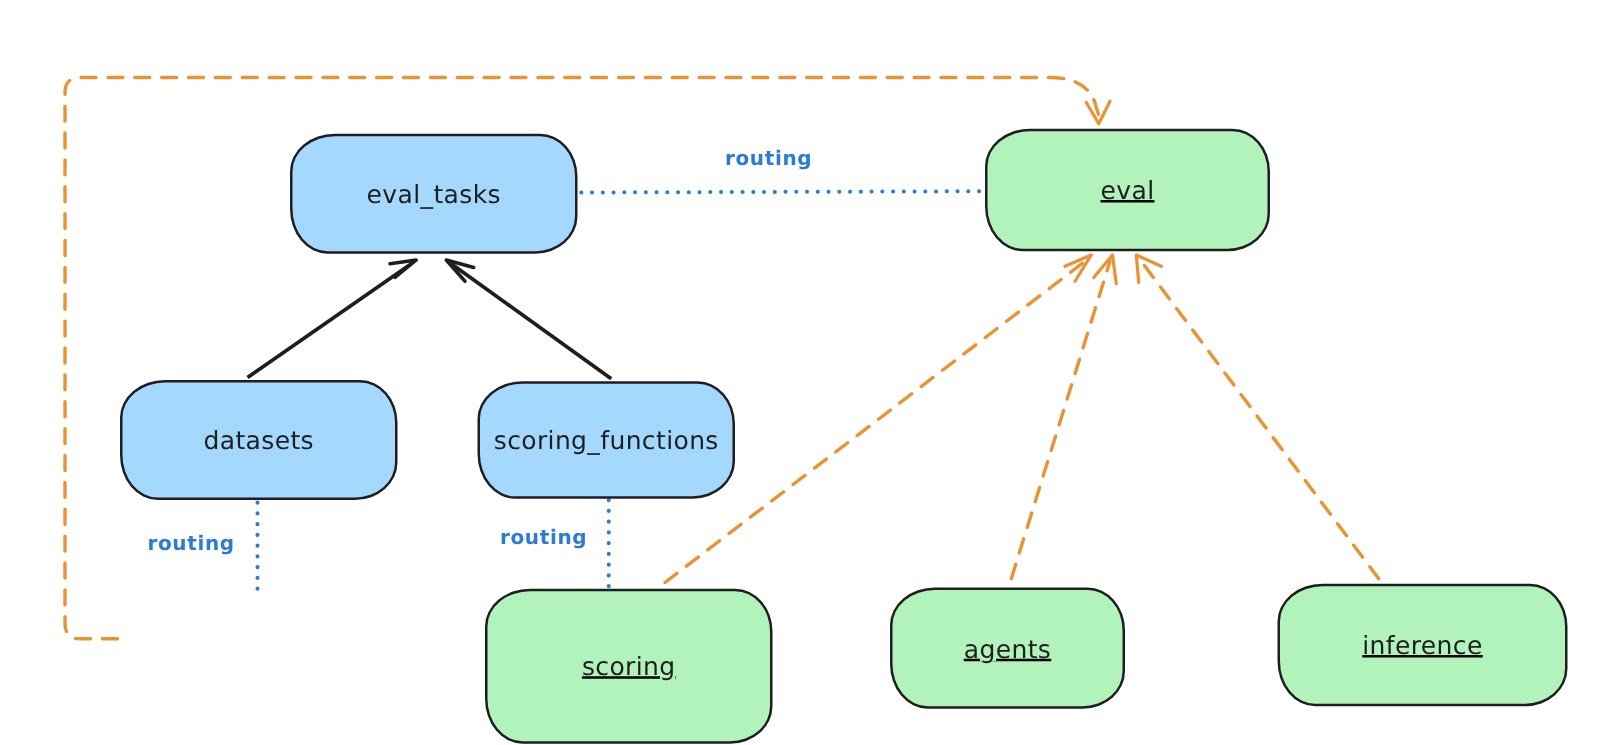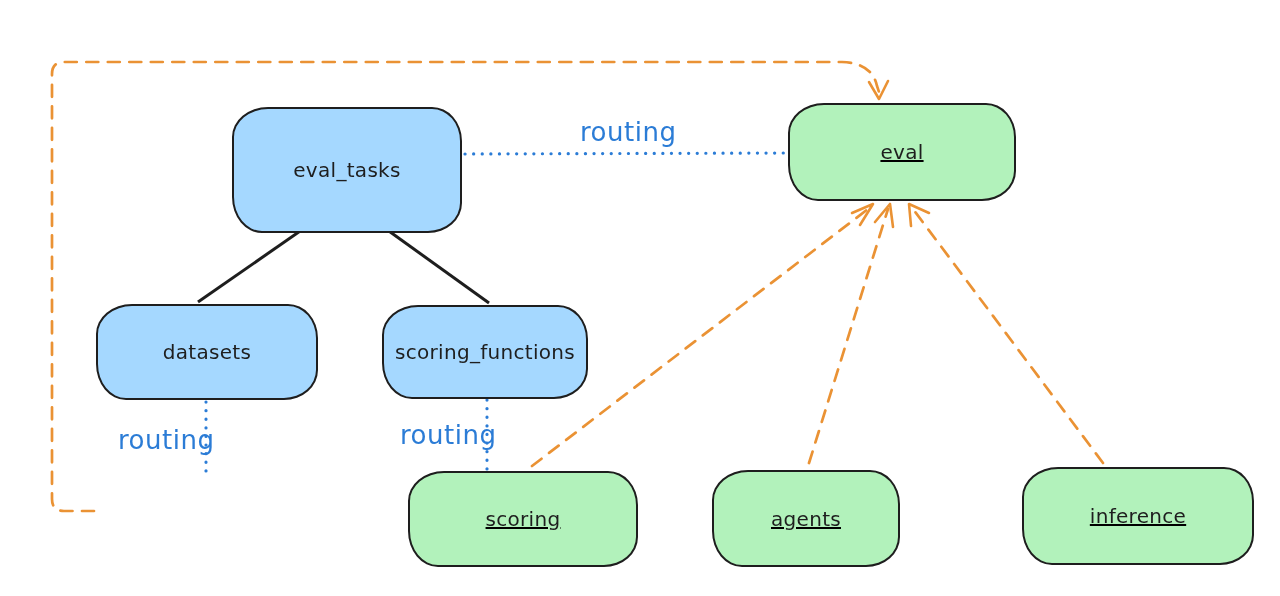--- a/index.html
+++ b/index.html
@@ -44,22 +44,22 @@
     font-size:20px;
     letter-spacing:0.3px;
     white-space:nowrap;
   }
   .edge-label{
     position:absolute;
     z-index:2;
     width:80px;
     text-align:left;
     color:var(--edge-blue);
-    font-size:26px;
-    font-weight:400;
+    font-size:16px;
+    font-weight:700;
     letter-spacing:0.5px;
   }
   .edge-solid{stroke:var(--ink);stroke-width:3;fill:none;}
   .edge-dotted{stroke:var(--edge-blue);stroke-width:3.2;fill:none;stroke-dasharray:0.1 8.5;stroke-linecap:round;}
   .edge-dashed{stroke:var(--edge-orange);stroke-width:2.7;fill:none;stroke-dasharray:12 9.5;stroke-linecap:round;}
   .arrowhead-black{stroke:var(--ink);stroke-width:2.8;fill:none;stroke-linecap:round;stroke-linejoin:round;}
   .arrowhead-orange{stroke:var(--edge-orange);stroke-width:2.6;fill:none;stroke-linecap:round;stroke-linejoin:round;}
 </style>
 </head>
 <body>
@@ -83,38 +83,38 @@
     <line class="edge-dashed" x1="532" y1="466" x2="868" y2="209"></line>
     <path class="arrowhead-orange" d="M 852 213 L 873 204 L 860 225"></path>
 
     <line class="edge-dashed" x1="809" y1="463" x2="888" y2="209"></line>
     <path class="arrowhead-orange" d="M 875 222 L 890 204 L 893 227"></path>
 
     <line class="edge-dashed" x1="1103" y1="463" x2="913" y2="209"></line>
     <path class="arrowhead-orange" d="M 911 226 L 909 204 L 929 213"></path>
   </svg>
 
-  <div class="node api" style="left:232px;top:107px;width:230px;height:126px">
+  <div class="node api" style="left:232px;top:107px;width:230px;height:96px">
     <span class="node-label">eval_tasks</span>
   </div>
 
   <div class="node provider" style="left:788px;top:103px;width:228px;height:98px">
     <span class="node-label">eval</span>
   </div>
 
   <div class="node api" style="left:96px;top:304px;width:222px;height:96px">
     <span class="node-label">datasets</span>
   </div>
 
   <div class="node api" style="left:382px;top:305px;width:206px;height:94px">
     <span class="node-label">scoring_functions</span>
   </div>
 
 
-  <div class="node provider" style="left:408px;top:471px;width:230px;height:96px">
+  <div class="node provider" style="left:388px;top:471px;width:230px;height:124px">
     <span class="node-label">scoring</span>
   </div>
 
   <div class="node provider" style="left:712px;top:470px;width:188px;height:97px">
     <span class="node-label">agents</span>
   </div>
 
   <div class="node provider" style="left:1022px;top:467px;width:232px;height:98px">
     <span class="node-label">inference</span>
   </div>

